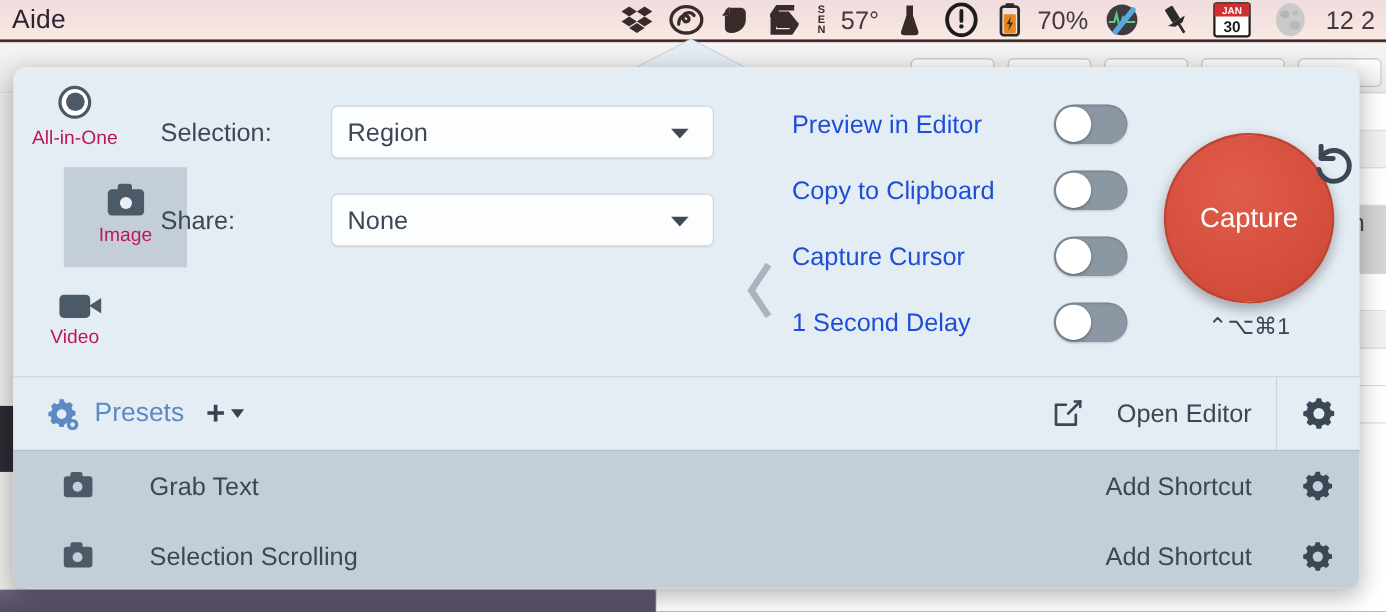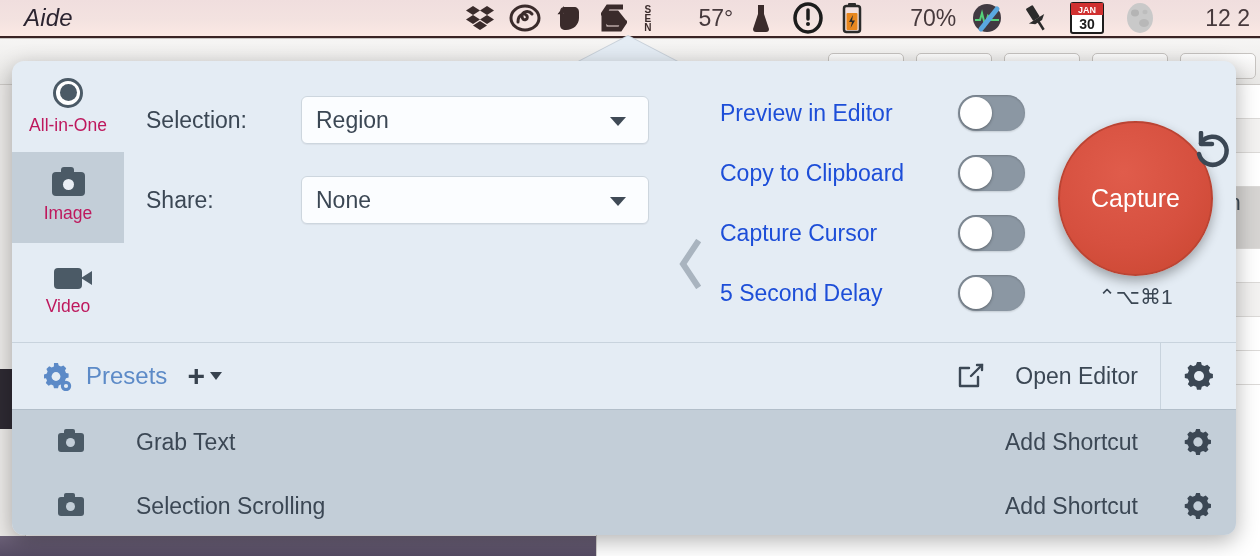--- a/index.html
+++ b/index.html
@@ -72,34 +72,33 @@
 
   
   #menubar {
     position: absolute; left: 0; top: 0; width: 1260px; height: 38px;
     background: linear-gradient(180deg,#f0dede 0%,#f3e2e0 55%,#fbe9e4 100%);
     border-bottom: 2px solid #3a2424;
     display: flex; align-items: center;
     z-index: 40;
   }
   #menu-title {
-    margin-left: 24px;
+    margin-left: 11px;
     font-size: 24px; color: #2b2430;
     letter-spacing: .2px;
-    font-style: italic;
   }
   #menu-right {
     margin-left: auto; display: flex; align-items: center;
     gap: 0px; padding-right: 6px; height: 100%;
   }
   .mb-item {
     display: flex; align-items: center; justify-content: center;
     height: 38px; color: #3a2b2b;
   }
-  .mb-text { font-size: 23px; color: #46393c; padding: 0 6px; margin-left: 33px; }
+  .mb-text { font-size: 23px; color: #46393c; padding: 0 6px; }
 
   
   .sen {
     display: flex; flex-direction: column; align-items: center;
     justify-content: center; line-height: 9px;
     font-size: 10px; font-weight: bold; color: #3a2b2b;
     padding: 0 8px;
   }
 
   
@@ -462,21 +461,21 @@
 
     <div id="mode-rail">
 
       <div class="mode-tab" style="top:0px;">
         <span class="icon-ring">
             <i></i>
           </span>
         <span class="mlabel">All-in-One</span>
       </div>
 
-      <div class="mode-tab selected" style="top:91px;">
+      <div class="mode-tab selected" style="top:91px;margin-left:46px;">
         <span class="icon-cam"></span>
         <span class="mlabel">Image</span>
       </div>
 
       <div class="mode-tab" style="top:182px;height:99px;">
         <span class="icon-vid"></span>
         <span class="mlabel">Video</span>
       </div>
     </div>
 
@@ -514,21 +513,21 @@
           <span class="knob"></span>
         </span>
     </div>
     <div class="trow" style="top:92px;">
       <span class="tlabel">Copy to Clipboard</span>
       <span class="switch">
           <span class="knob"></span>
         </span>
     </div>
     <div class="trow" style="top:212px;">
-      <span class="tlabel">5 Second Delay</span>
+      <span class="tlabel">1 Second Delay</span>
       <span class="switch">
           <span class="knob"></span>
         </span>
     </div>
 
     <div id="capture-btn">
       <span>Capture</span>
     </div>
     <div id="capture-shortcut">⌃⌥⌘1</div>
 

